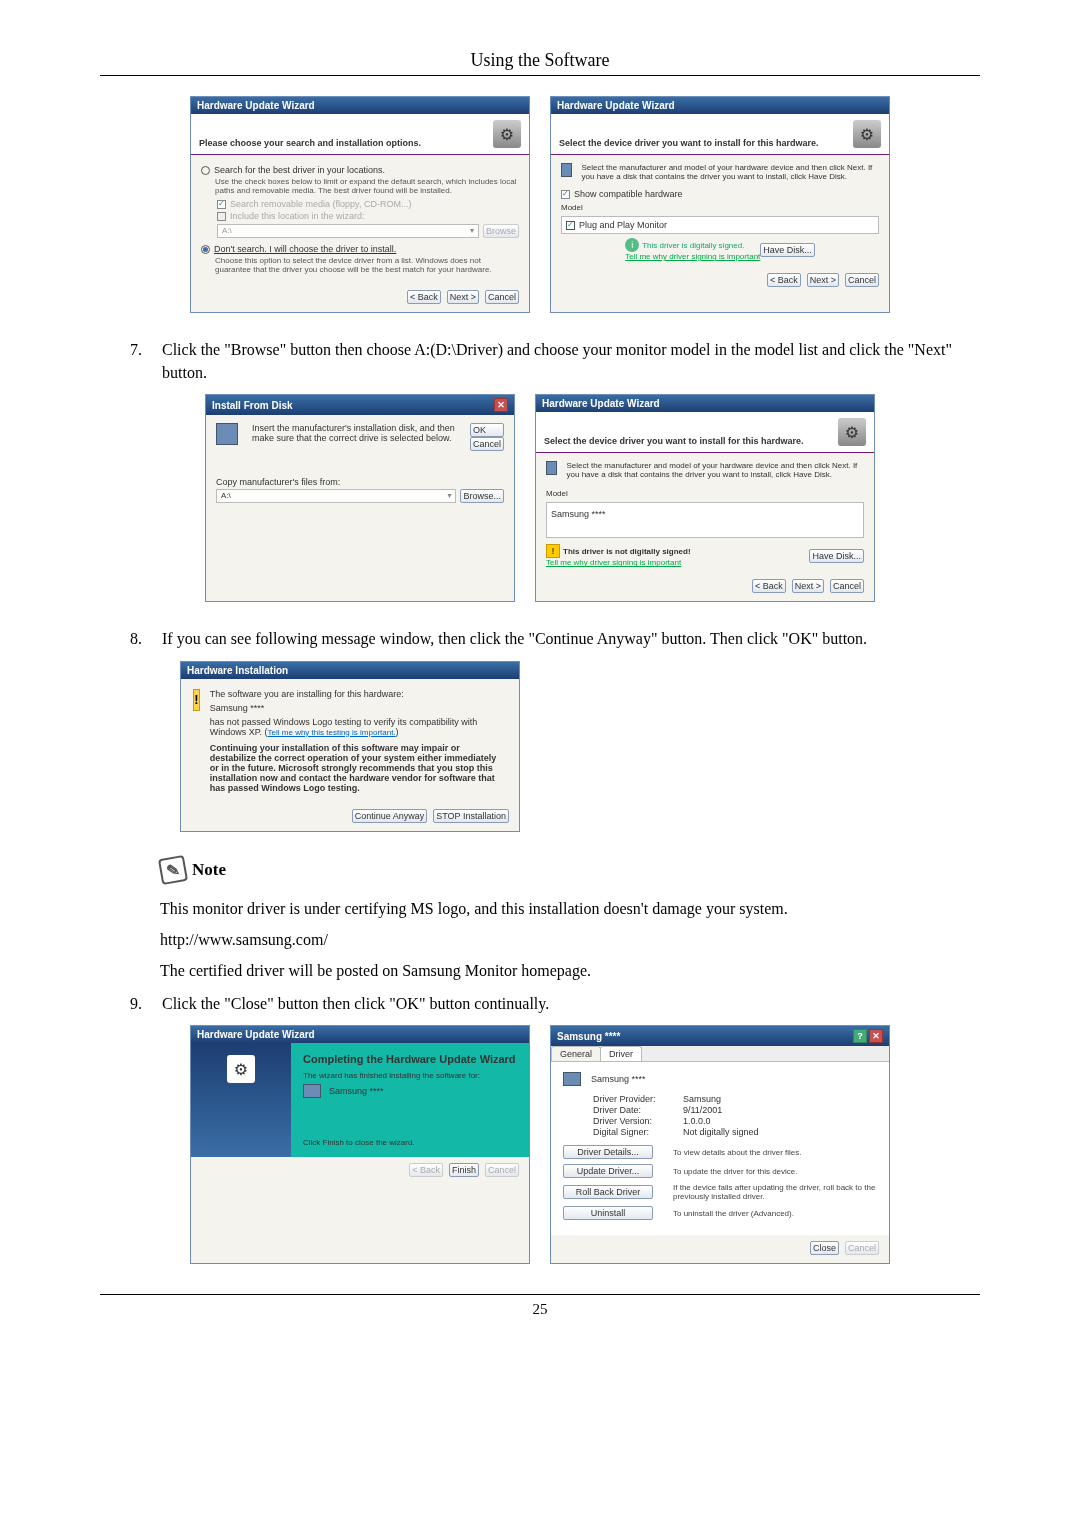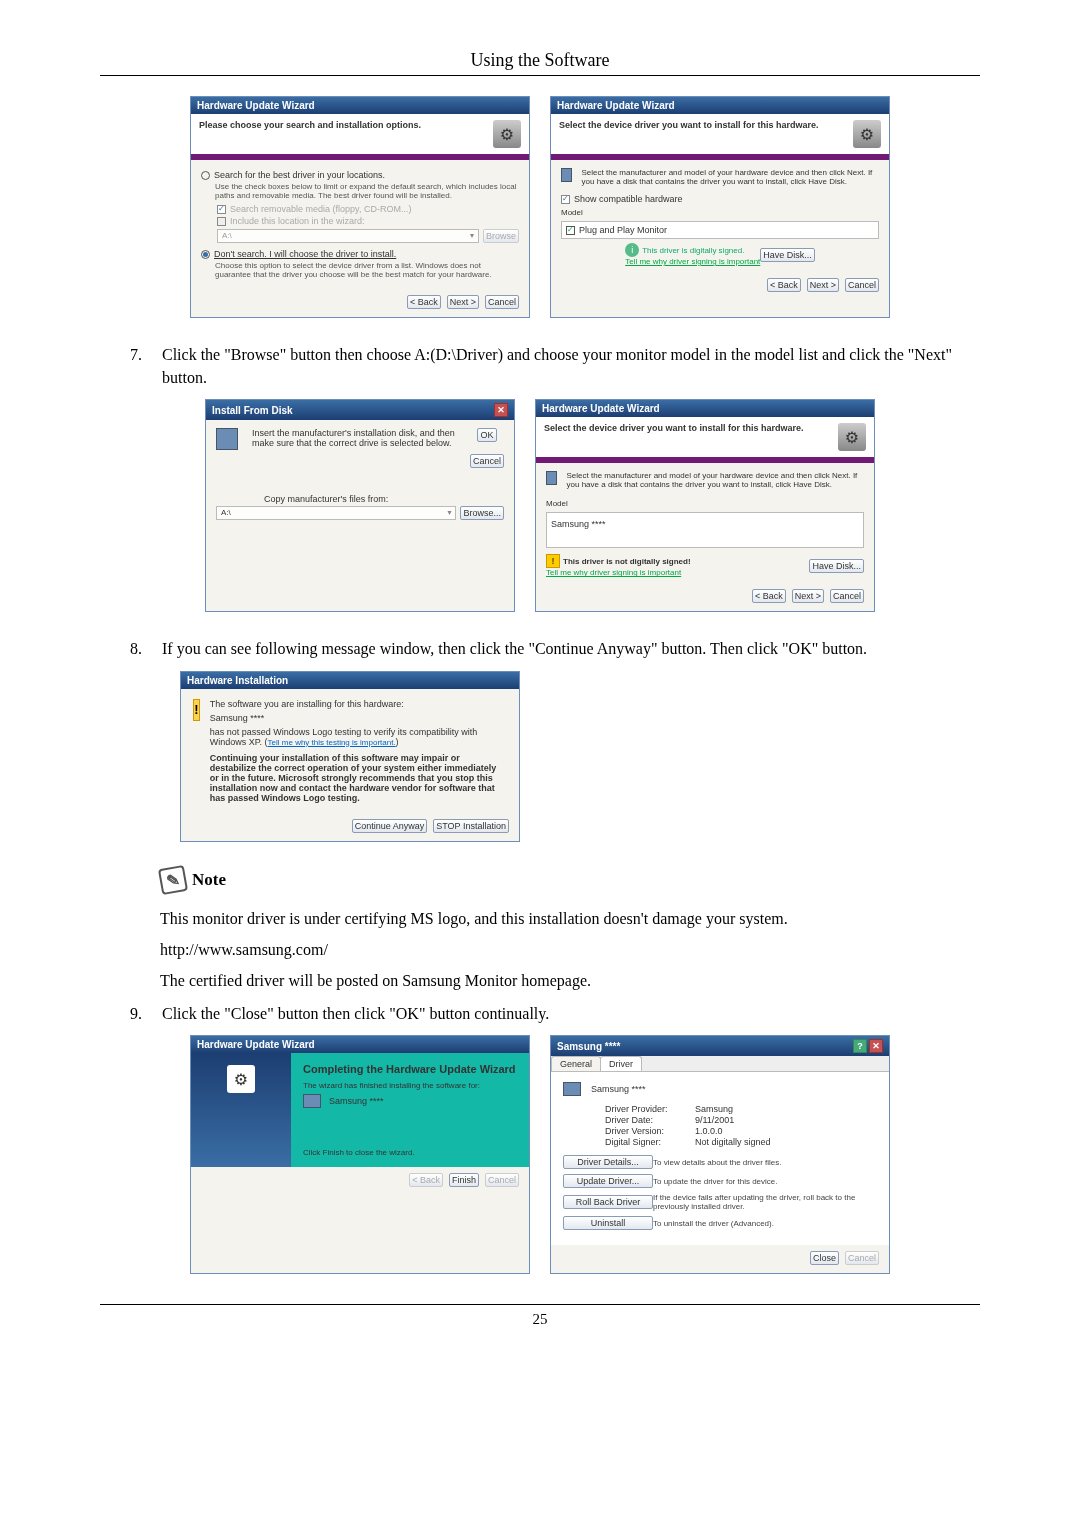--- a/index.html
+++ b/index.html
@@ -54,24 +54,24 @@
     color:#fff;
     width:14px;height:14px;
     display:flex;align-items:center;justify-content:center;
     border:1px solid #933;
     font-size:9px;
     line-height:1;
   }
   .dialog-header {
     background:#fff;
     padding:6px 8px;
-    border-bottom:6px solid #701a75;
+    border-bottom:1px solid #701a75;
     display:flex;
     justify-content:space-between;
-    align-items:flex-start;
+    align-items:flex-end;
   }
   .dialog-header .title-text {
     font-weight:bold;
     font-size:9px;
     flex:1;
   }
   .wiz-icon {
     width:28px;height:28px;
     background:linear-gradient(#ccc,#888);
     border-radius:3px;
@@ -137,21 +137,21 @@
   .complete-side .wiz-icon{background:#fff;}
   .complete-main{flex:1;padding:10px 12px;background:#14b8a6;}
   .complete-title{font-weight:bold;font-size:11px;margin-bottom:6px;}
   .prop-dialog{width:340px;background:#f4f3ee;}
   .tabs{display:flex;border-bottom:1px solid #bbb;font-size:9px;background:#eee;}
   .tab{padding:2px 8px;border:1px solid #bbb;border-bottom:none;background:#f4f3ee;border-radius:3px 3px 0 0;margin-right:-1px;}
   .tab.active{background:#fff;}
   .prop-body{padding:10px 12px;font-size:9px;background:#fff;}
   .prop-row{display:flex;margin:1px 0;}
   .prop-row .label{width:90px;}
-  .prop-btn-row{display:flex;margin:5px 0;gap:0;align-items:center;}
+  .prop-btn-row{display:flex;margin:5px 0;gap:20px;align-items:center;}
   .prop-btn-row .btn{width:90px;text-align:center;}
   .prop-btn-row .desc{font-size:8px;color:#444;flex:1;}
   .footer-rule{border:none;border-top:1px solid #000;margin-top:30px;}
   .footer-num{text-align:center;font-size:15px;padding:6px 0 20px;}
   .small-monitor-icon{width:18px;height:14px;background:#6b8db5;border:1px solid #456;display:inline-block;margin-right:4px;vertical-align:middle;}
   .floppy-icon{width:22px;height:22px;background:#6b8db5;border:1px solid #456;display:inline-block;margin-right:6px;flex-shrink:0;}
 </style>
 </head>
 <body>
 
@@ -248,27 +248,27 @@
     <div class="dialog small">
       <div class="dialog-titlebar">
         <span>Install From Disk</span>
         <span class="dialog-close">✕</span>
       </div>
       <div class="dialog-body" style="display:flex;gap:8px;">
         <span class="floppy-icon"></span>
         <div style="flex:1;">
           <div style="font-size:9px;">Insert the manufacturer's installation disk, and then make sure that the correct drive is selected below.</div>
         </div>
-        <div style="display:flex;flex-direction:column;gap:12px;align-items:center;">
+        <div style="display:flex;flex-direction:column;gap:0;">
           <span class="btn">OK</span>
           <span class="btn">Cancel</span>
         </div>
       </div>
       <div class="dialog-body" style="padding-top:20px;">
-        <div style="font-size:9px;margin-bottom:2px;margin-left:48px;">Copy manufacturer's files from:</div>
+        <div style="font-size:9px;margin-bottom:2px;">Copy manufacturer's files from:</div>
         <div style="display:flex;gap:4px;">
           <span class="fake-input combo" style="color:#333;">A:\</span>
           <span class="btn">Browse...</span>
         </div>
       </div>
     </div>
 
     <div class="dialog">
       <div class="dialog-titlebar">
         <span>Hardware Update Wizard</span>
@@ -380,21 +380,21 @@
       </div>
       <div class="tabs">
         <div class="tab">General</div>
         <div class="tab active">Driver</div>
       </div>
       <div class="prop-body">
         <div style="display:flex;align-items:center;gap:6px;margin-bottom:8px;">
           <span class="small-monitor-icon"></span>
           <span>Samsung ****</span>
         </div>
-        <div style="margin-left:42px;">
+        <div style="margin-left:30px;">
           <div class="prop-row">
               <span class="label">Driver Provider:</span>
               <span>Samsung</span>
             </div>
           <div class="prop-row">
               <span class="label">Driver Date:</span>
               <span>9/11/2001</span>
             </div>
           <div class="prop-row">
               <span class="label">Driver Version:</span>

